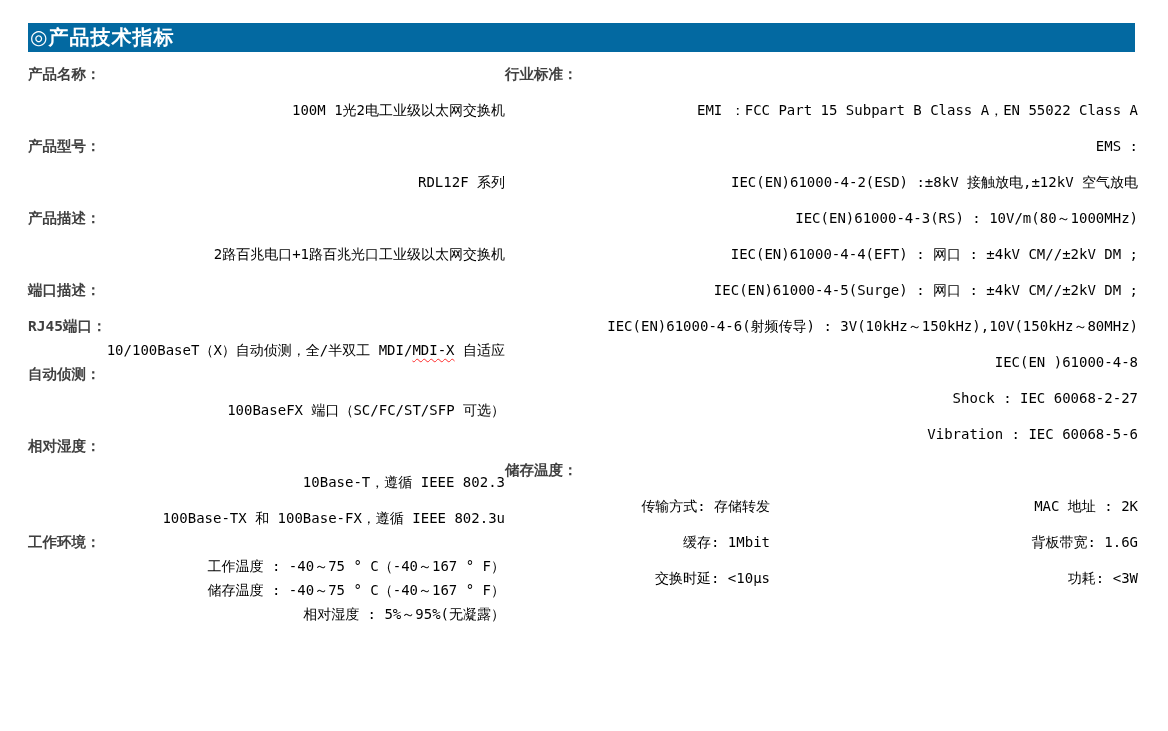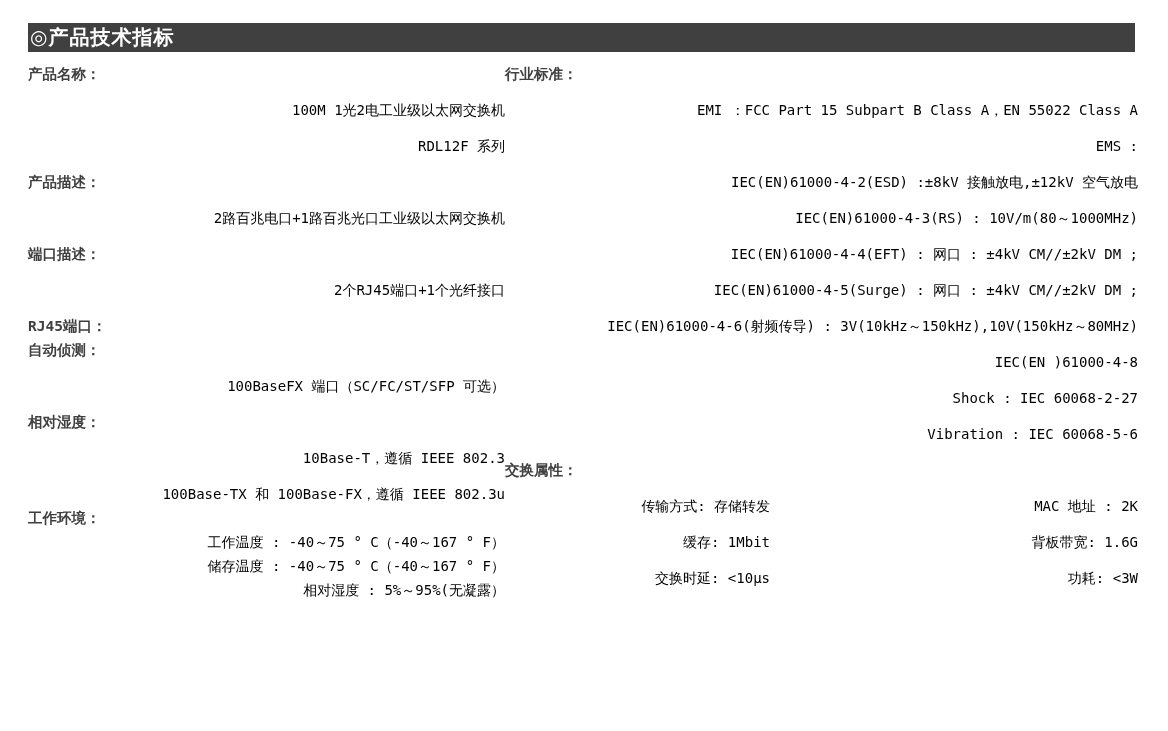--- a/index.html
+++ b/index.html
@@ -13,21 +13,21 @@
     color: #000000;
   }
   .page { position: relative; width: 1168px; height: 731px; }
 
   .header-bar {
     position: absolute;
     left: 28px;
     top: 23px;
     width: 1107px;
     height: 29px;
-    background: #404040;
+    background: #0369a1;
     color: #ffffff;
     display: flex;
     align-items: center;
   }
   .header-bar .title {
     font-family: "DejaVu Sans", "Liberation Sans", sans-serif;
     font-weight: bold;
     font-size: 20px;
     letter-spacing: 1px;
     padding-left: 2px;
@@ -85,29 +85,30 @@
   <div class="header-bar">
     <span class="title">◎产品技术指标</span>
   </div>
 
   <div class="content">
 
     <div class="col-left">
       <h3 class="sec">产品名称：</h3>
       <p class="line">100M 1光2电工业级以太网交换机</p>
 
+      <h3 class="sec">产品型号：</h3>
       <p class="line">RDL12F 系列</p>
 
       <h3 class="sec">产品描述：</h3>
       <p class="line">2路百兆电口+1路百兆光口工业级以太网交换机</p>
 
       <h3 class="sec">端口描述：</h3>
-      <p class="line">2个RJ45端口+1个光纤接口</p>
 
       <h3 class="sec tight-after">RJ45端口：</h3>
+      <p class="line tight"><span>10/100BaseT（X）自动侦测，全/半双工 MDI/</span><span class="wavy">MDI-X</span><span> 自适应</span></p>
 
       <h3 class="sec">自动侦测：</h3>
       <p class="line">100BaseFX 端口（SC/FC/ST/SFP 可选）</p>
 
       <h3 class="sec">相对湿度：</h3>
       <p class="line">10Base-T，遵循 IEEE 802.3</p>
       <p class="line tight">100Base-TX 和 100Base-FX，遵循 IEEE 802.3u</p>
 
       <h3 class="sec tight-after">工作环境：</h3>
       <p class="line tight">工作温度 :  -40～75 ° C（-40～167 ° F）</p>
@@ -121,21 +122,21 @@
       <p class="line">EMS :</p>
       <p class="line">IEC(EN)61000-4-2(ESD) :±8kV 接触放电,±12kV 空气放电</p>
       <p class="line">IEC(EN)61000-4-3(RS) : 10V/m(80～1000MHz)</p>
       <p class="line">IEC(EN)61000-4-4(EFT) : 网口 : ±4kV CM//±2kV DM ;</p>
       <p class="line">IEC(EN)61000-4-5(Surge) : 网口 : ±4kV CM//±2kV DM ;</p>
       <p class="line">IEC(EN)61000-4-6(射频传导) : 3V(10kHz～150kHz),10V(150kHz～80MHz)</p>
       <p class="line">IEC(EN )61000-4-8</p>
       <p class="line">Shock : IEC 60068-2-27</p>
       <p class="line">Vibration : IEC 60068-5-6</p>
 
-      <h3 class="sec">交换属性：</h3>
+      <h3 class="sec">储存温度：</h3>
       <div class="props-grid">
         <p class="line">传输方式: 存储转发</p>
         <p class="line">MAC 地址 : 2K</p>
         <p class="line">缓存: 1Mbit</p>
         <p class="line">背板带宽: 1.6G</p>
         <p class="line">交换时延: &lt;10μs</p>
         <p class="line">功耗: &lt;3W</p>
       </div>
     </div>
 

